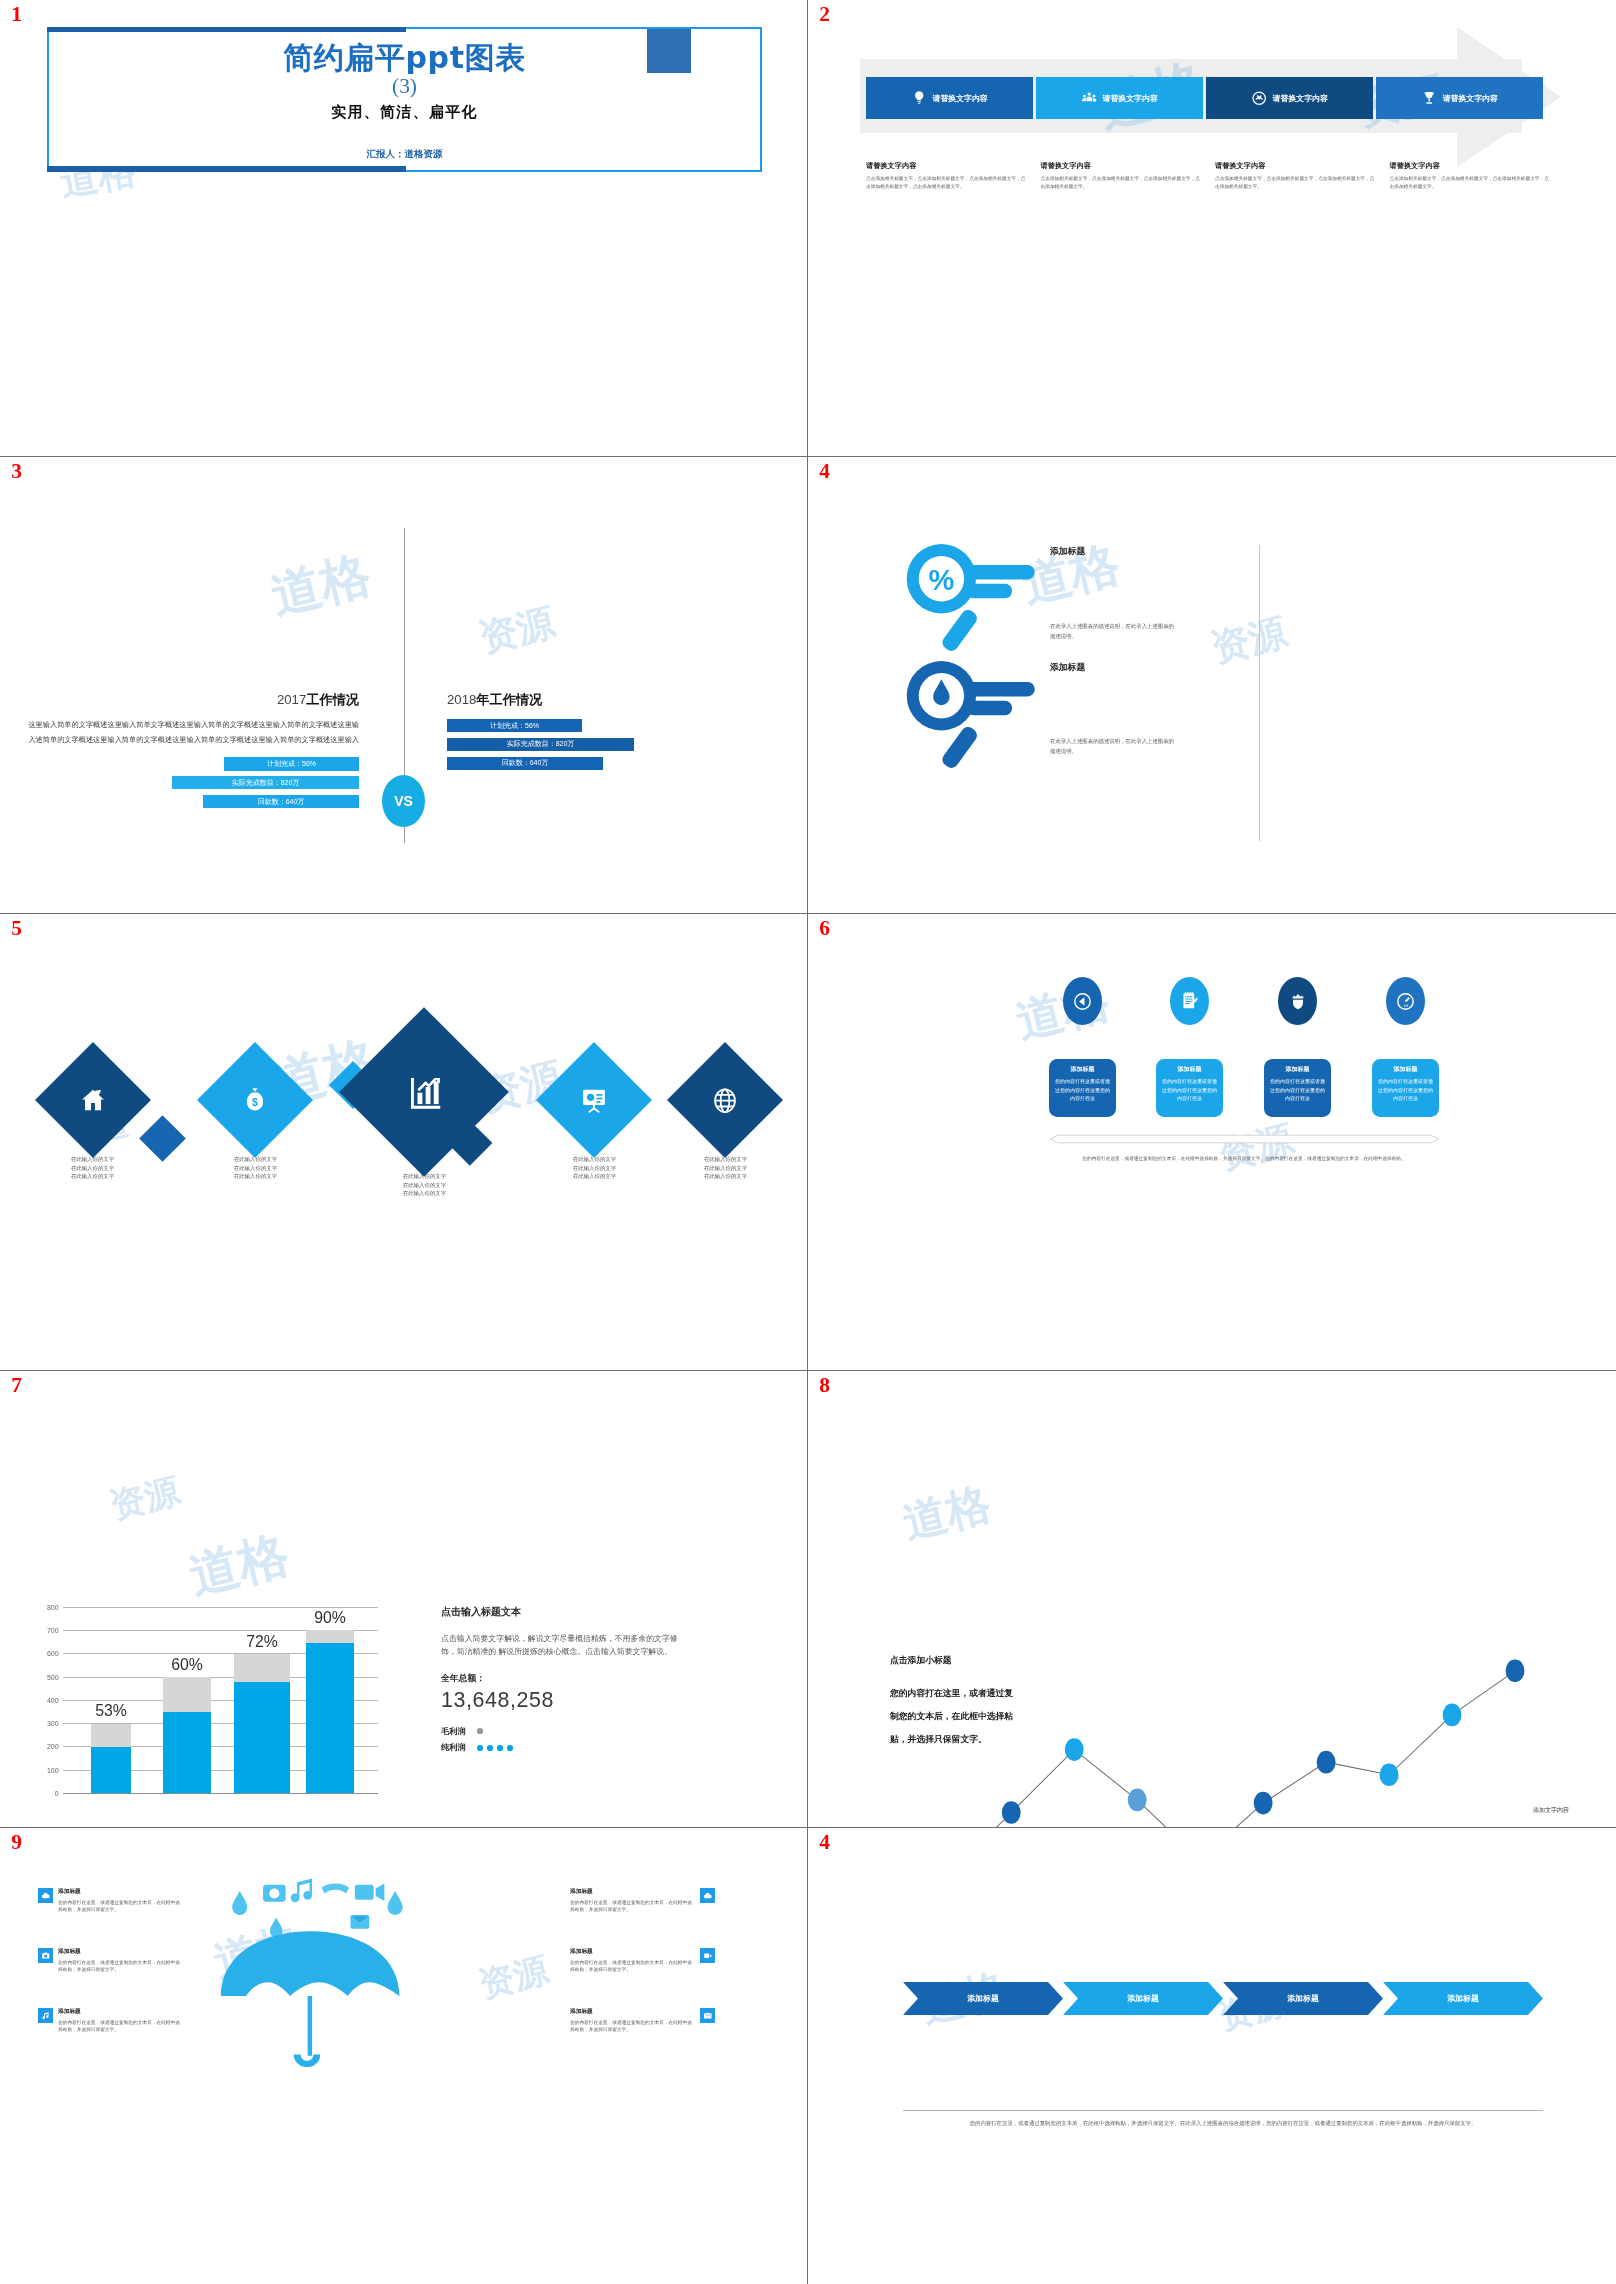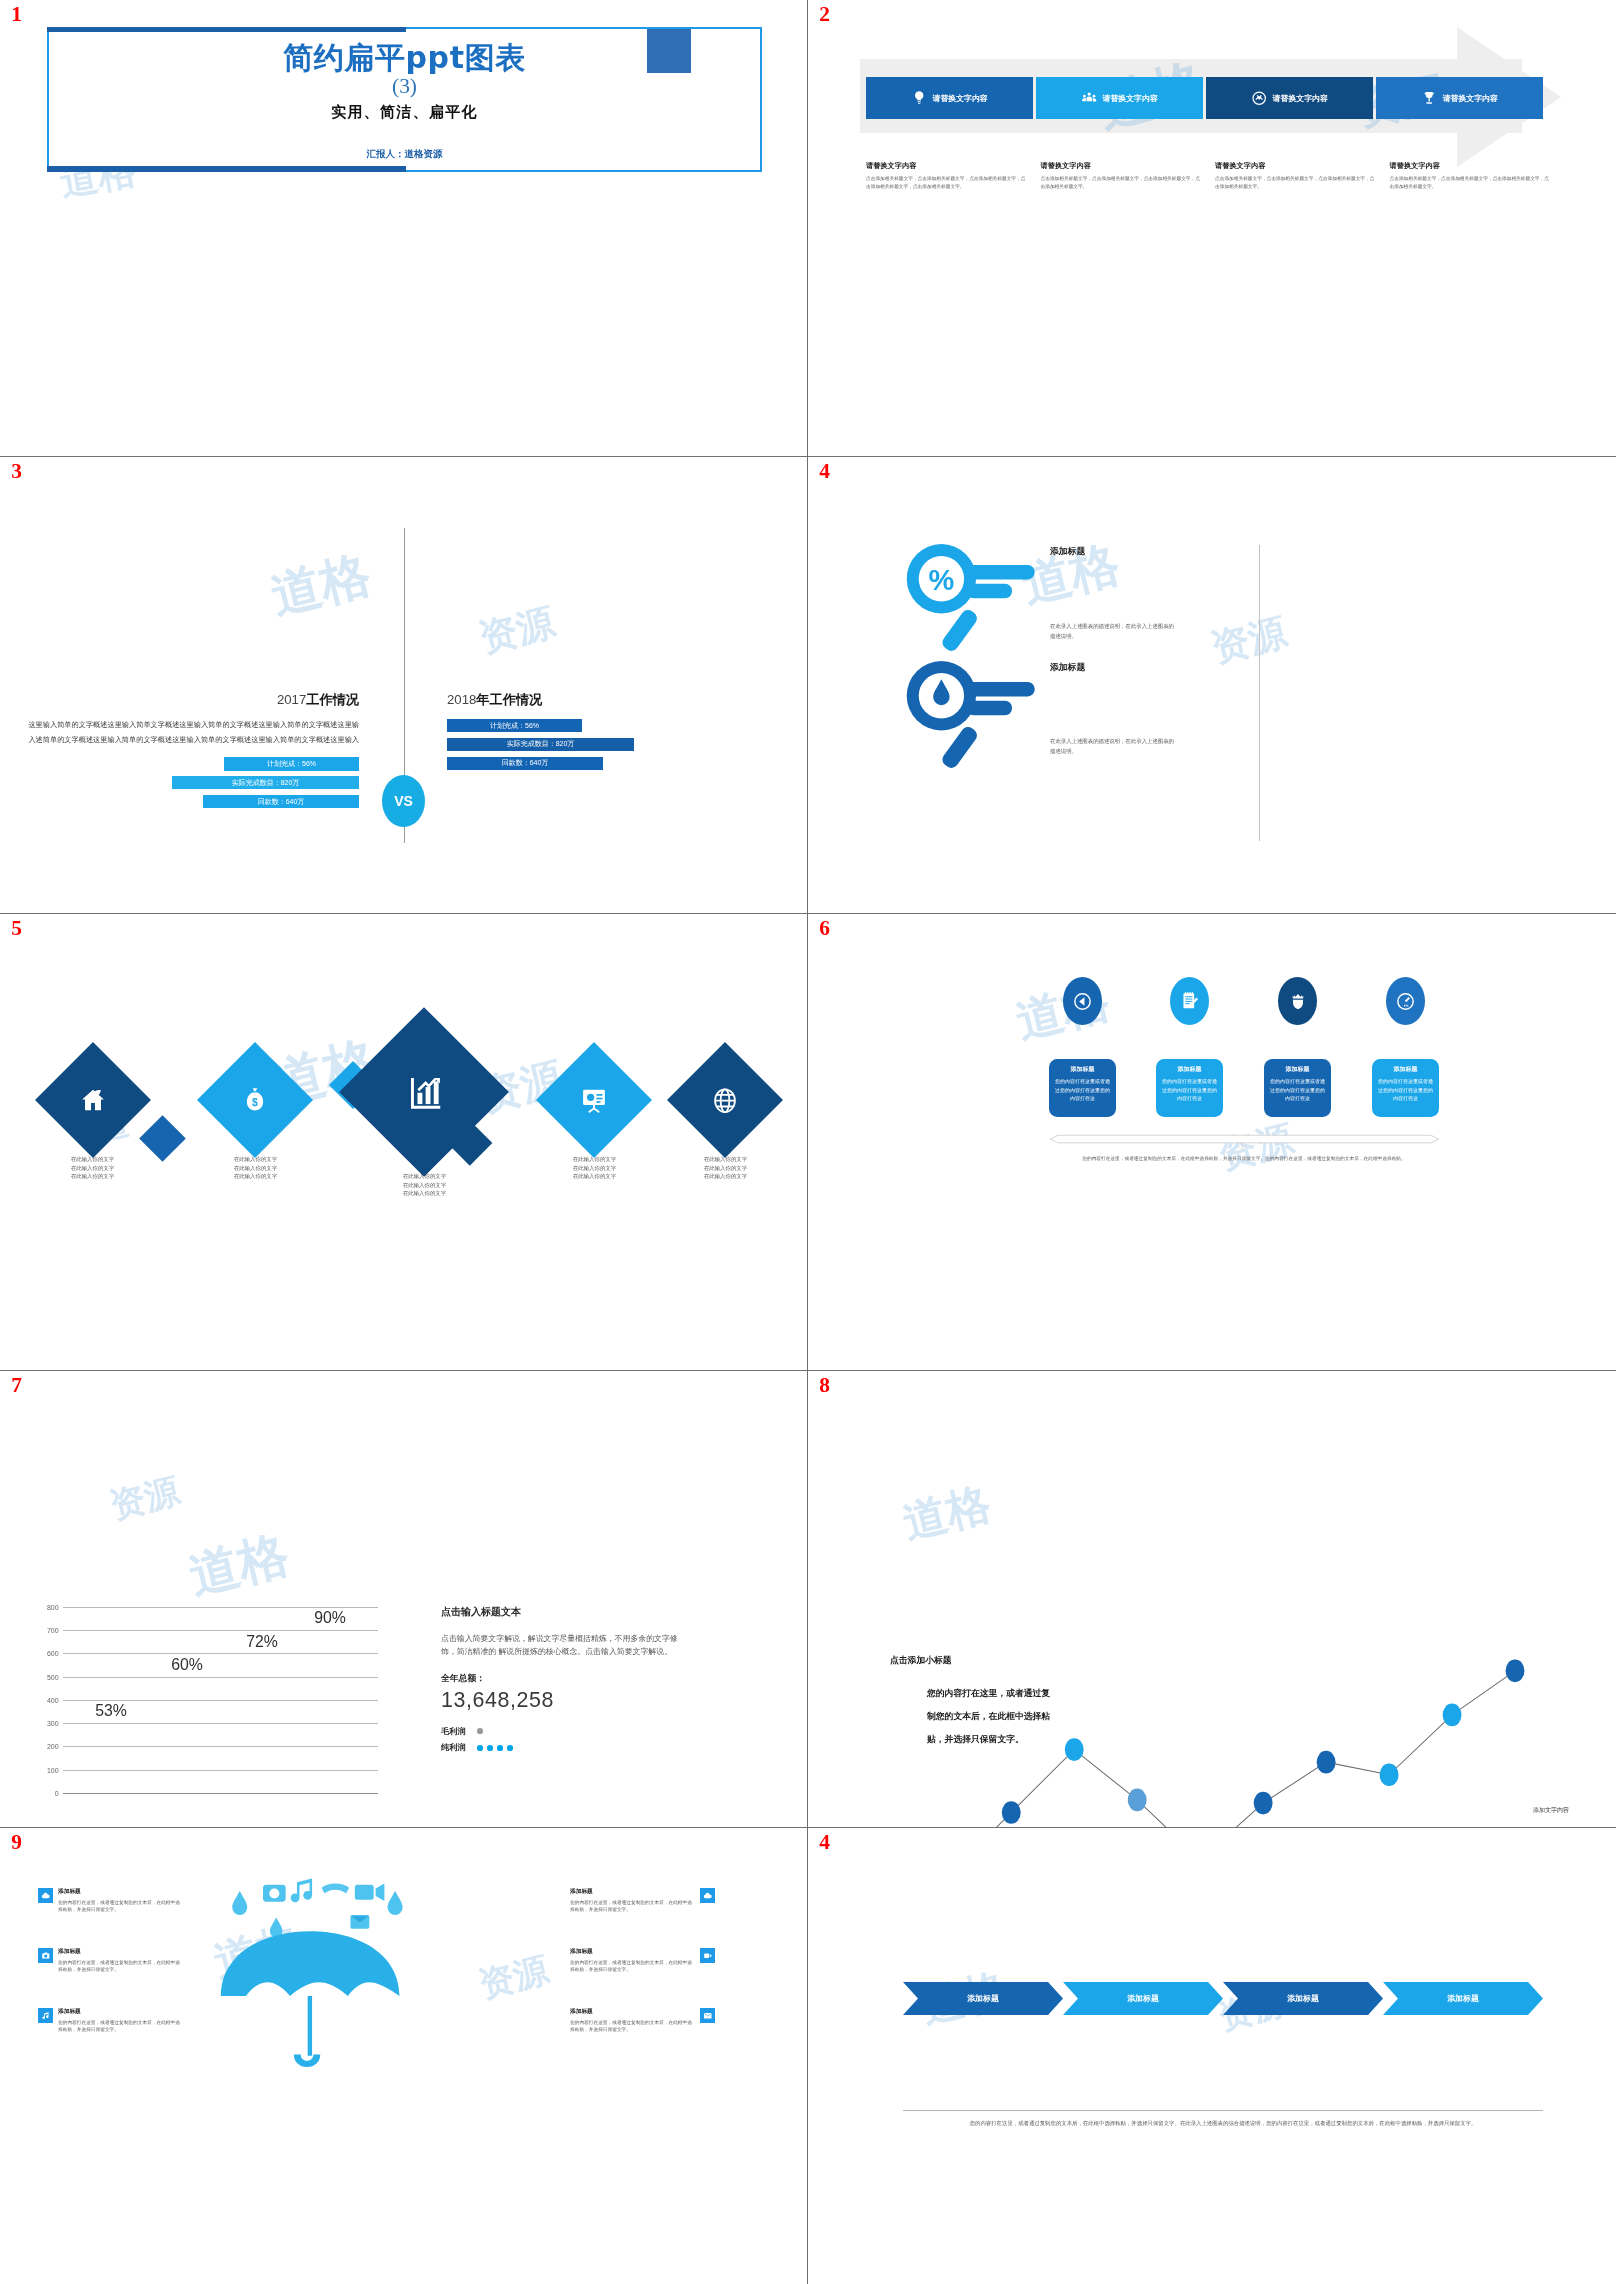--- a/index.html
+++ b/index.html
@@ -61,30 +61,30 @@
   .dia > svg { transform:rotate(-45deg); }
   .s5-cap { position:absolute; font-size:5.4px; color:#555; line-height:1.6; text-align:center; width:95px; }
 
   
   .s6-circ { position:absolute; width:39px; height:48px; border-radius:50%; display:flex; align-items:center; justify-content:center; }
   .s6-card { position:absolute; width:67px; height:58px; border-radius:8.2px; color:#fff; padding:5.7px 5.7px 0; }
   .s6-card .t { font-size:6px; font-weight:700; text-align:center; margin-bottom:3.8px; }
   .s6-card .b { font-size:5px; line-height:1.62; text-align:center; }
   .s7-yl { position:absolute; right:calc(100% + 4.4px); transform:translateY(-50%); font-size:7px; color:#666; }
   .s7-gl { position:absolute; left:0; right:0; height:0.6px; background:#b8b8b8; }
-  .s7-barwrap { position:absolute; bottom:0; display:flex; justify-content:flex-end; }
+  .s7-barwrap { position:absolute; bottom:0; display:flex; flex-direction:column; justify-content:flex-end; }
   .s7-pct { position:absolute; width:100%; text-align:center; font-size:15.8px; color:#2f2f2f; }
   .s7-h { font-size:10px; font-weight:800; color:#2a2a2a; margin-bottom:12.6px; }
   .s7-p { font-size:7.9px; color:#555; line-height:1.72; margin-bottom:14px; }
   .s7-tl { font-size:8.8px; font-weight:800; color:#2a2a2a; margin-bottom:3.2px; }
   .s7-tv { font-size:21.4px; color:#3a3a3a; margin-bottom:12.6px; letter-spacing:0.6px; }
   .s7-leg { display:flex; align-items:center; gap:11.3px; margin-bottom:5.7px; font-size:8.2px; font-weight:800; color:#2a2a2a; }
   .dot { width:5.7px; height:5.7px; border-radius:50%; display:inline-block; }
   .s8-h { font-size:8.8px; font-weight:800; color:#1a1a1a; margin-bottom:15px; }
-  .s8-l { font-size:8.8px; font-weight:800; color:#1a1a1a; line-height:2.6;margin-left:37px; }
+  .s8-l { font-size:8.8px; font-weight:800; color:#1a1a1a; line-height:2.6; }
   .s8-nlab { position:absolute; font-size:6px; color:#333; white-space:nowrap; }
 
   
   .s9-item { position:absolute; width:145px; display:flex; gap:5px; }
   .s9-sq { width:15px; height:15px; flex:0 0 15px; background:#1f9ae8; display:flex; align-items:center; justify-content:center; }
   .s9-it { font-size:5.7px; font-weight:700; color:#1a1a1a; margin-bottom:2.5px; }
   .s9-ib { font-size:4.7px; color:#555; line-height:1.65; }
 
   
   .s10-chev { position:absolute; top:1859px; height:33px; color:#fff; display:flex; align-items:center; justify-content:center; font-size:7.9px; font-weight:700; clip-path:polygon(0 0, calc(100% - 15px) 0, 100% 50%, calc(100% - 15px) 100%, 0 100%, 15px 50%); }

